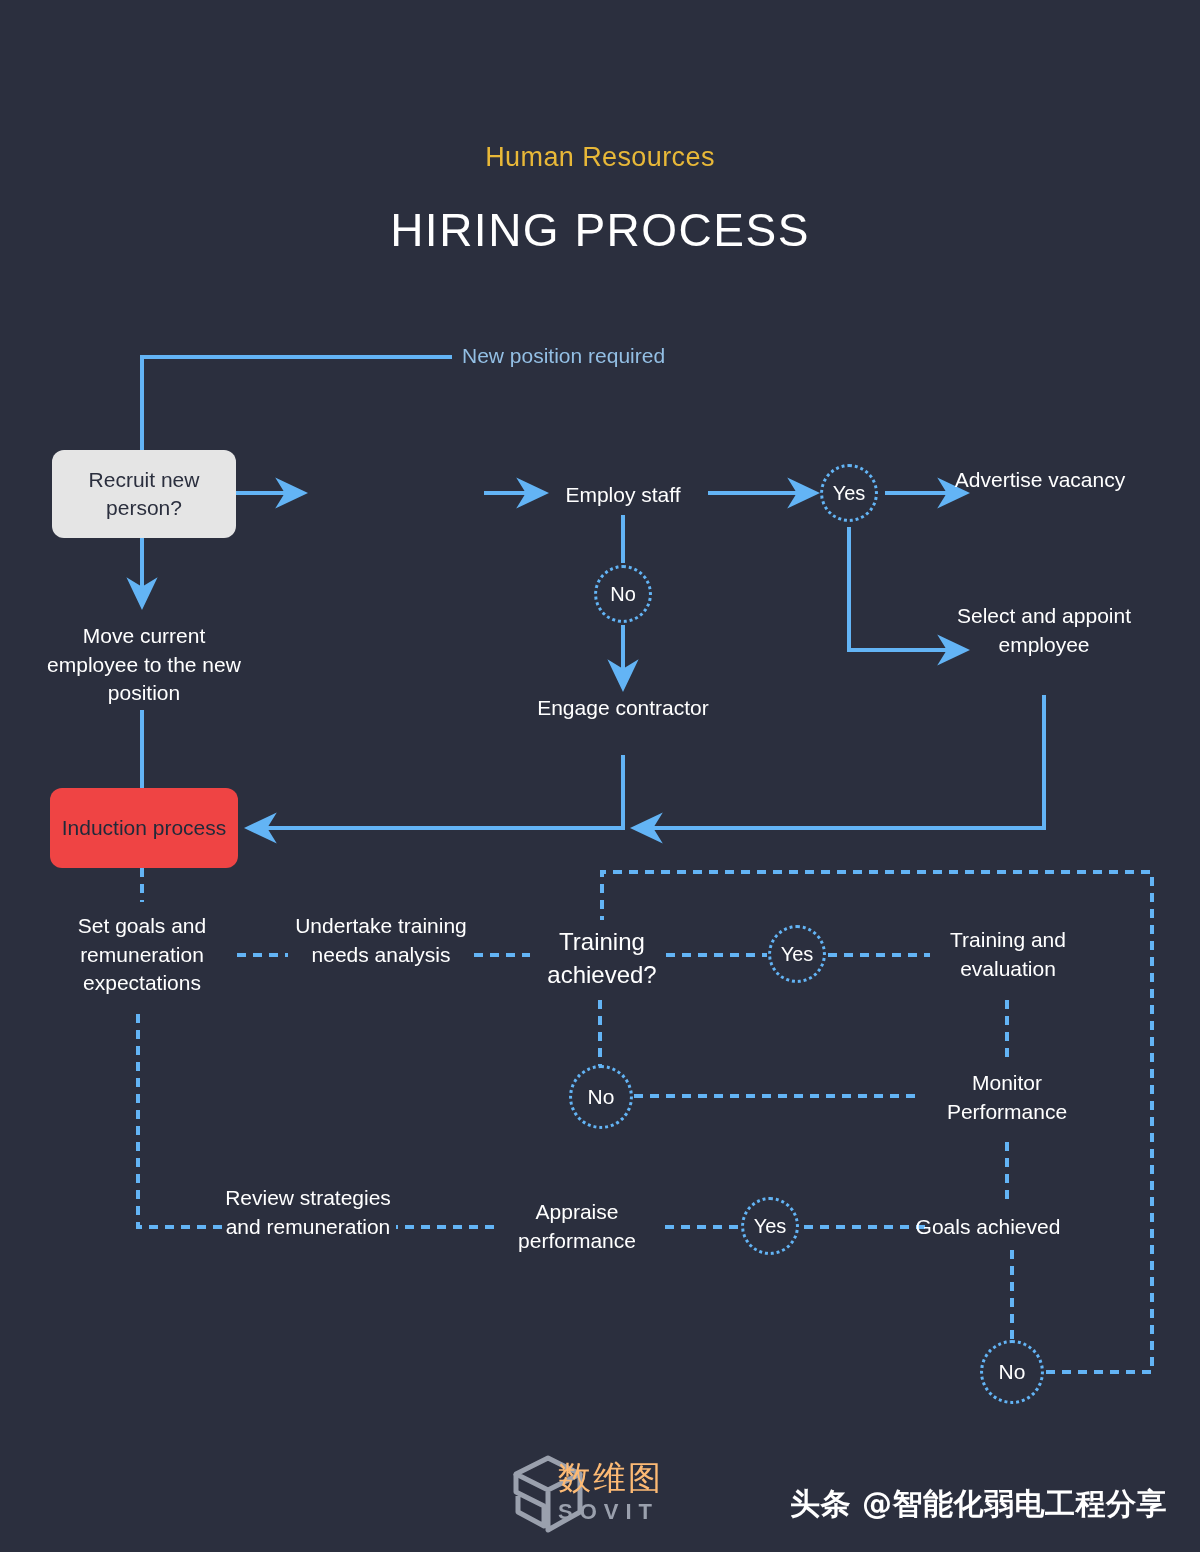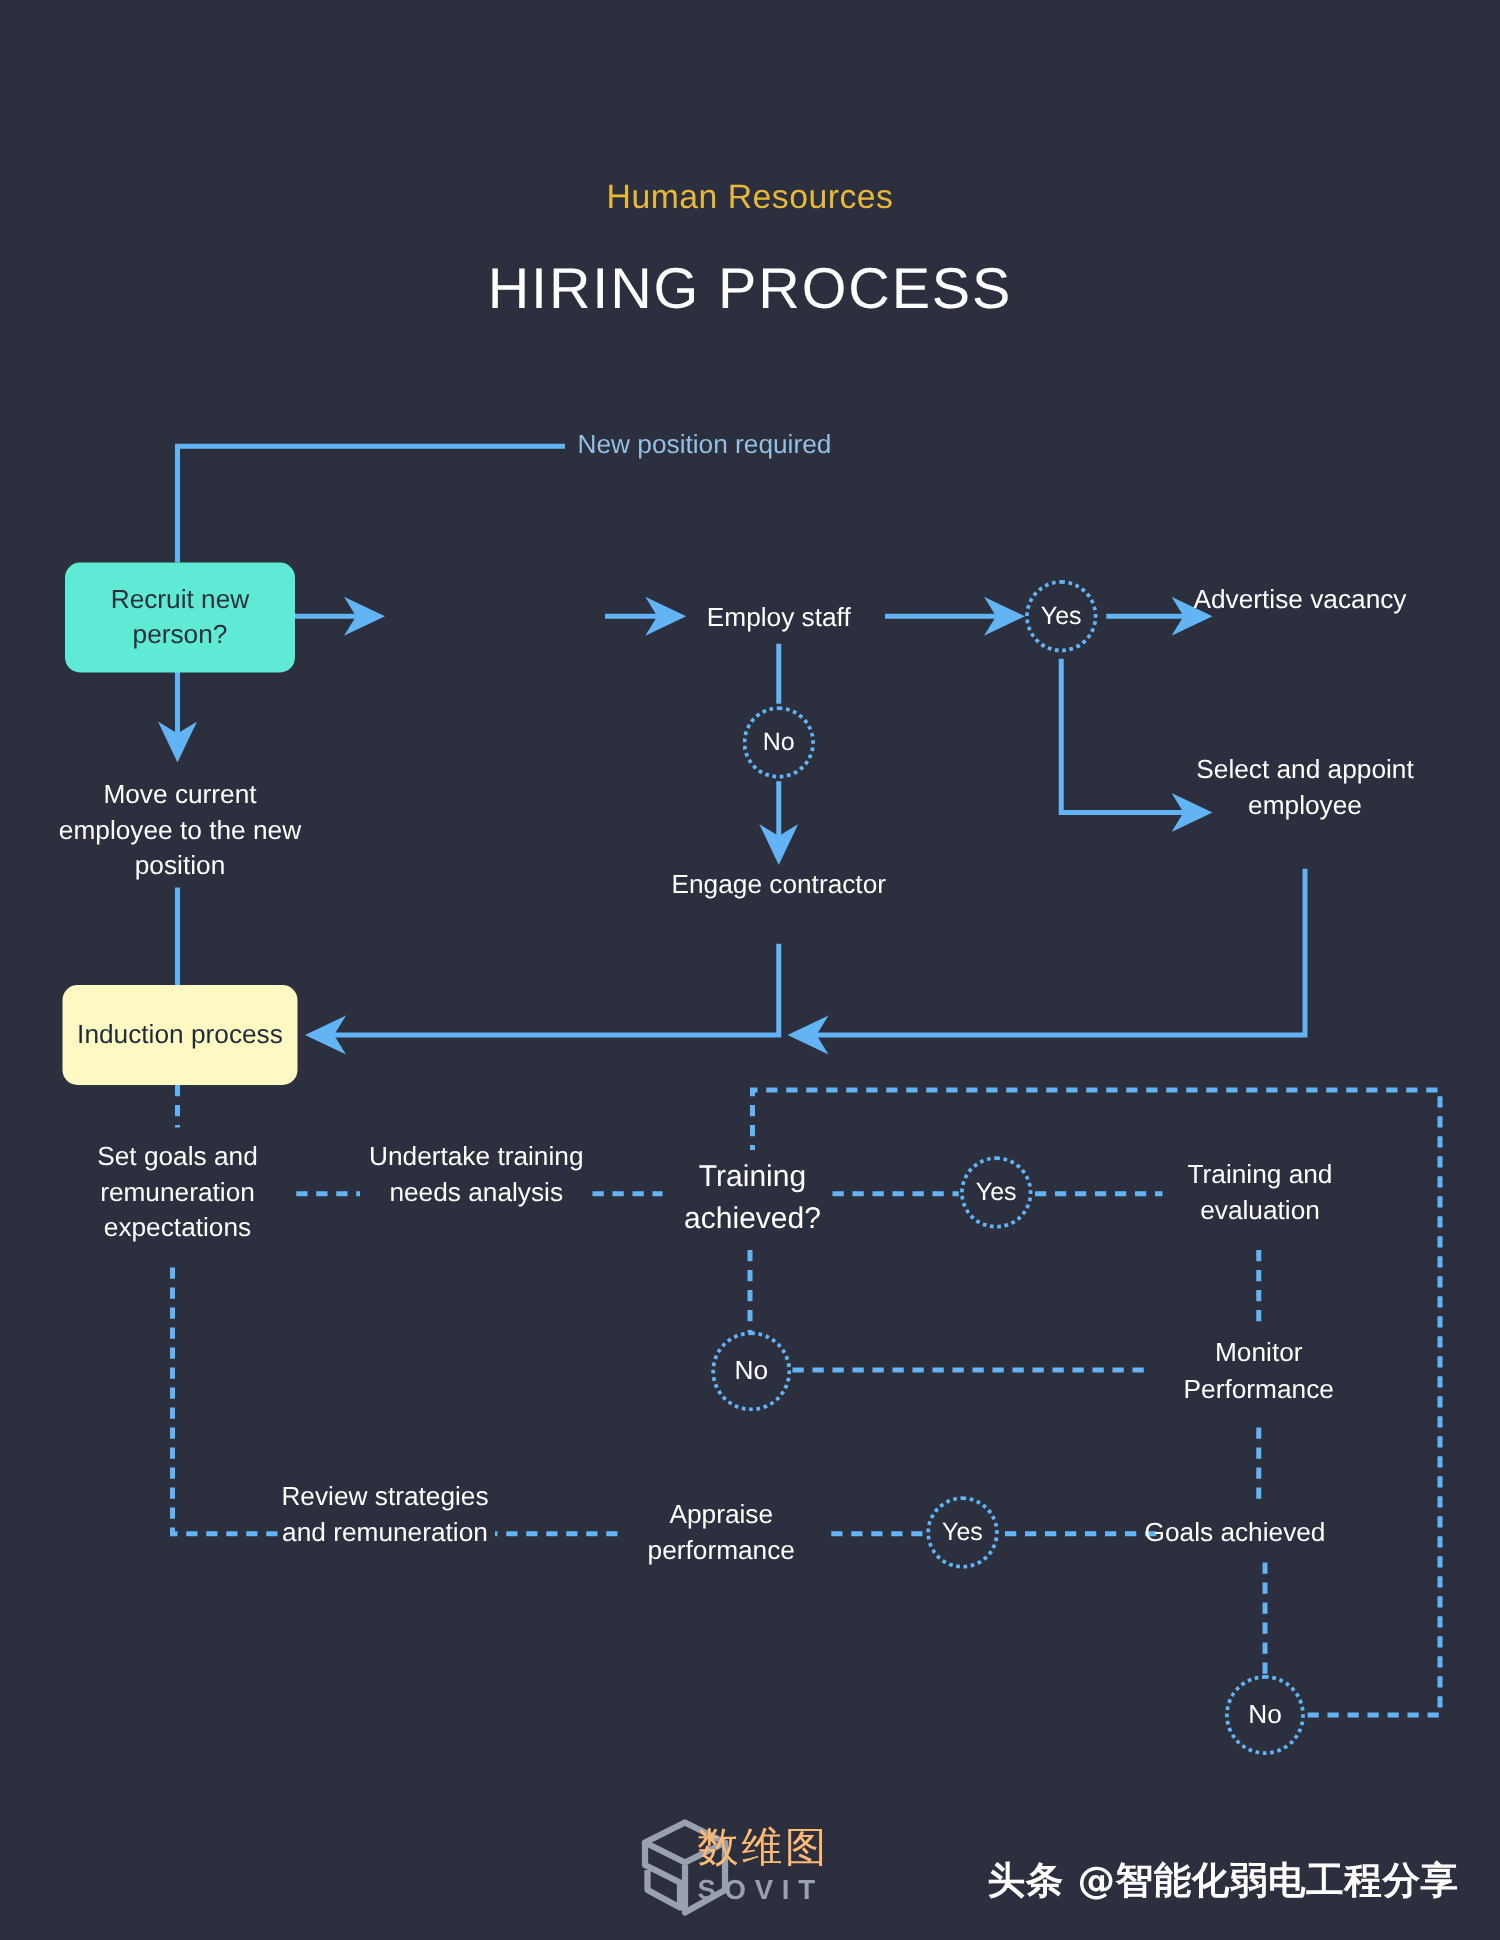--- a/index.html
+++ b/index.html
@@ -24,22 +24,22 @@
   .startlabel{
     position:absolute;left:462px;top:344px;width:300px;text-align:left;
     color:#93bfe4;font-size:21px;font-weight:400;
   }
 
   
   .boxnode{
     position:absolute;border-radius:12px;display:flex;align-items:center;
     justify-content:center;text-align:center;font-size:21px;line-height:1.34;
   }
-  .box-orange{background:#5eead4;color:#2b2f3e;}
-  .box-blue{background:#fef9c3;color:#1f2a3a;}
+  .box-orange{background:#e5e5e5;color:#2b2f3e;}
+  .box-blue{background:#ef4444;color:#1f2a3a;}
 
   
   .textnode{
     position:absolute;text-align:center;color:#ffffff;
     font-size:21px;line-height:1.36;font-weight:400;
   }
   .textnode.big{font-size:24px;}
 
   
   .circle{

